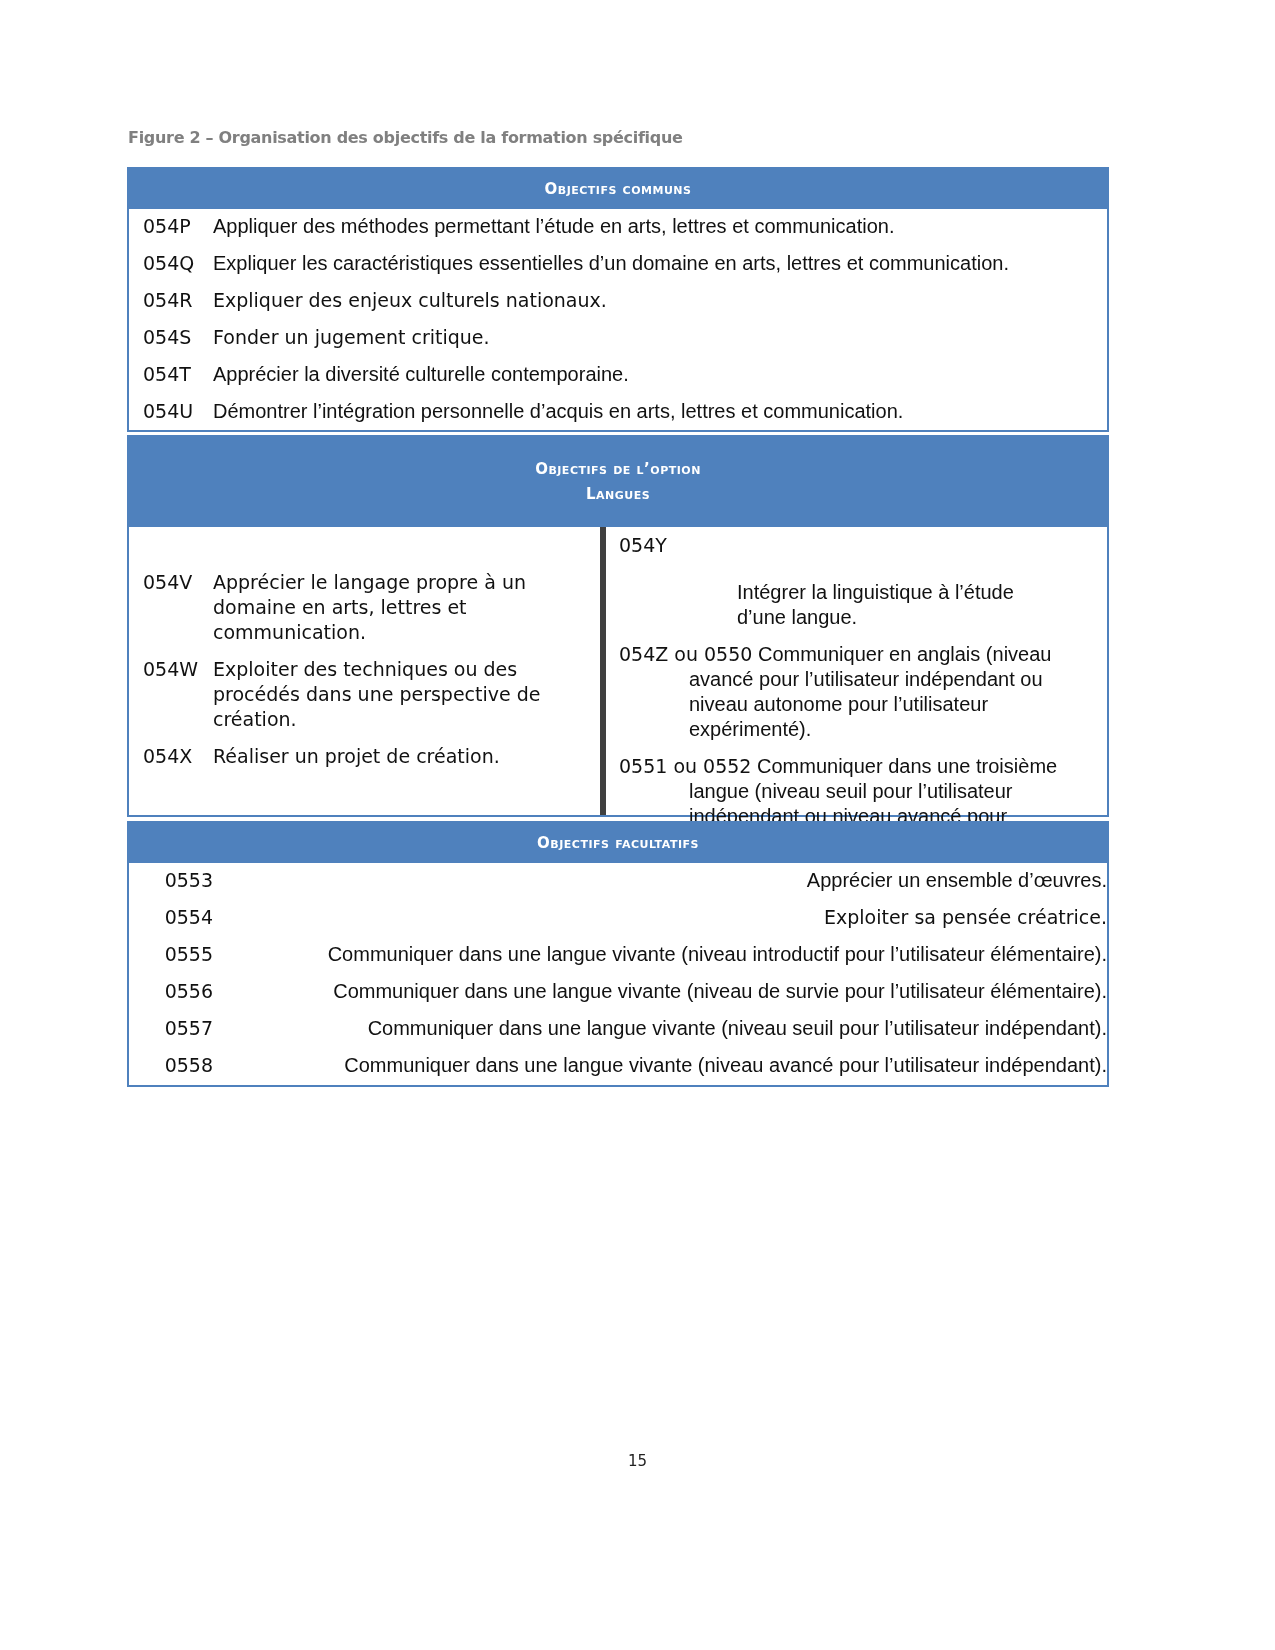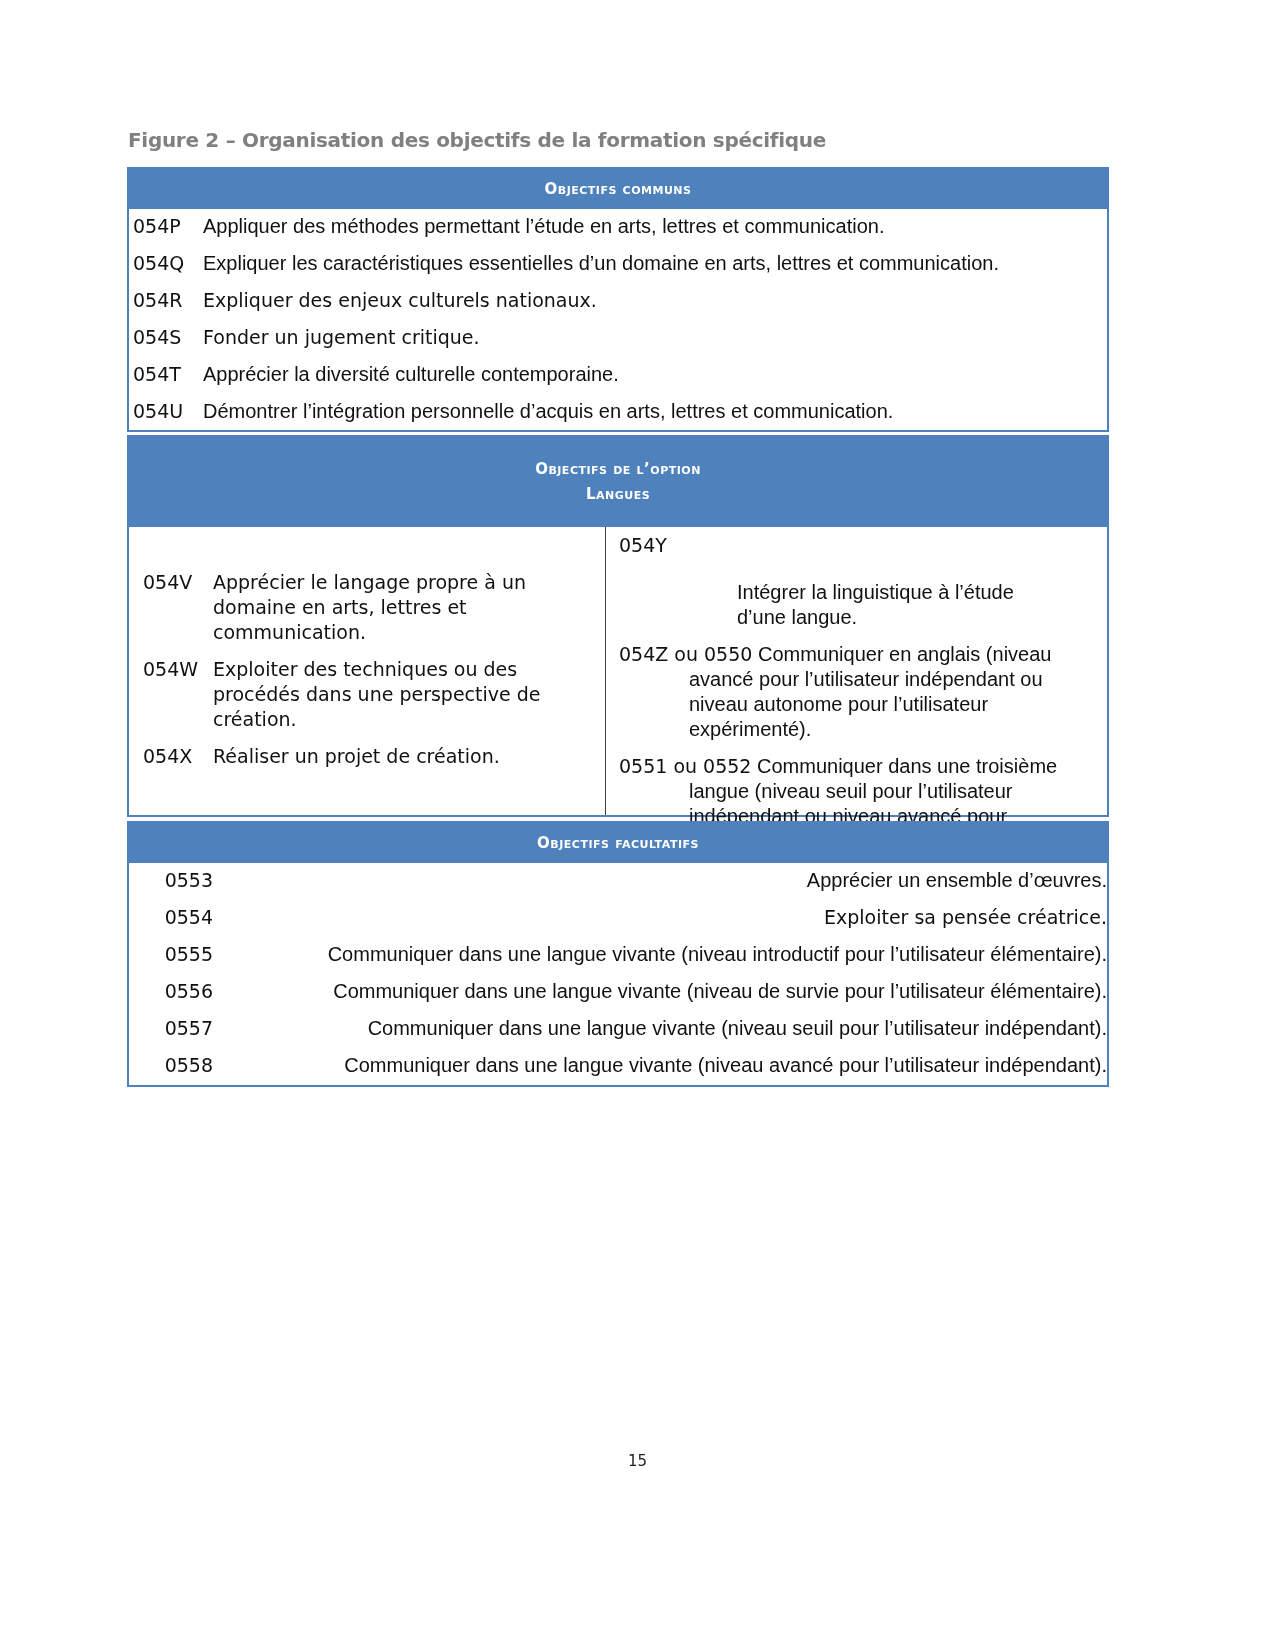--- a/index.html
+++ b/index.html
@@ -1,33 +1,33 @@
 <!DOCTYPE html>
 <html><head>
 <meta charset="utf-8">
 <style>
   html,body{margin:0;padding:0;background:#fff;}
   body{width:1275px;height:1650px;position:relative;font-family:"Liberation Sans",sans-serif;color:#111;}
-  .fig-title{position:absolute;left:128px;top:128px;font-family:"DejaVu Sans",sans-serif;font-weight:bold;font-size:20px;color:#808080;letter-spacing:-0.3px;}
+  .fig-title{position:absolute;left:128px;top:128px;font-family:"DejaVu Sans",sans-serif;font-weight:bold;font-size:16px;color:#808080;letter-spacing:-0.3px;}
   .block{position:absolute;left:127px;width:978px;border:2px solid #4f81bd;background:#fff;box-sizing:content-box;}
   .hdr{background:#4f81bd;color:#fff;font-family:"DejaVu Sans",sans-serif;font-weight:bold;text-align:center;font-size:15px;letter-spacing:0.5px;font-variant:small-caps;}
   .row{display:flex;font-size:20px;line-height:25px;}
   .code{width:70px;flex:none;font-family:"DejaVu Sans",sans-serif;font-size:19px;}
   .txt{flex:1;}
   .dv{font-family:"DejaVu Sans",sans-serif;font-size:19px;}
   .page-num{position:absolute;left:0;width:1275px;top:1452px;text-align:center;font-family:"DejaVu Sans",sans-serif;font-size:15px;color:#222;}
 </style>
 </head>
 <body>
 
 <div class="fig-title">Figure 2 – Organisation des objectifs de la formation spécifique</div>
 
 <div class="block" style="top:167px;height:261px;">
   <div class="hdr" style="height:40px;line-height:40px;">Objectifs communs</div>
-  <div style="padding:5px 0 0 4px;">
+  <div style="padding:5px 0 0 14px;">
     <div class="row" style="height:37px;">
         <span class="code">054P</span>
         <span class="txt">Appliquer des méthodes permettant l’étude en arts, lettres et communication.</span>
       </div>
     <div class="row" style="height:37px;">
         <span class="code">054Q</span>
         <span class="txt">Expliquer les caractéristiques essentielles d’un domaine en arts, lettres et communication.</span>
       </div>
     <div class="row" style="height:37px;">
         <span class="code">054R</span>
@@ -49,21 +49,21 @@
 </div>
 
 <div class="block" style="top:435px;height:378px;">
   <div style="display:flex;height:90px;background:#4f81bd;">
     <div class="hdr" style="flex:1;display:flex;flex-direction:column;justify-content:center;line-height:25px;">
       <div>Objectifs de l’option</div>
       <div>Langues</div>
     </div>
   </div>
   <div style="display:flex;height:288px;">
-    <div style="width:477px;border-right:1px solid #404040;padding:43px 0 0 14px;box-sizing:border-box;">
+    <div style="width:477px;border-right:6px solid #404040;padding:43px 0 0 14px;box-sizing:border-box;">
       <div class="row" style="margin-bottom:12px;">
           <span class="code">054V</span>
           <span class="txt dv" style="padding-right:60px;">Apprécier le langage propre à un domaine en arts, lettres et communication.</span>
         </div>
       <div class="row" style="margin-bottom:12px;">
           <span class="code">054W</span>
           <span class="txt dv" style="padding-right:50px;">Exploiter des techniques ou des procédés dans une perspective de création.</span>
         </div>
       <div class="row">
           <span class="code">054X</span>

